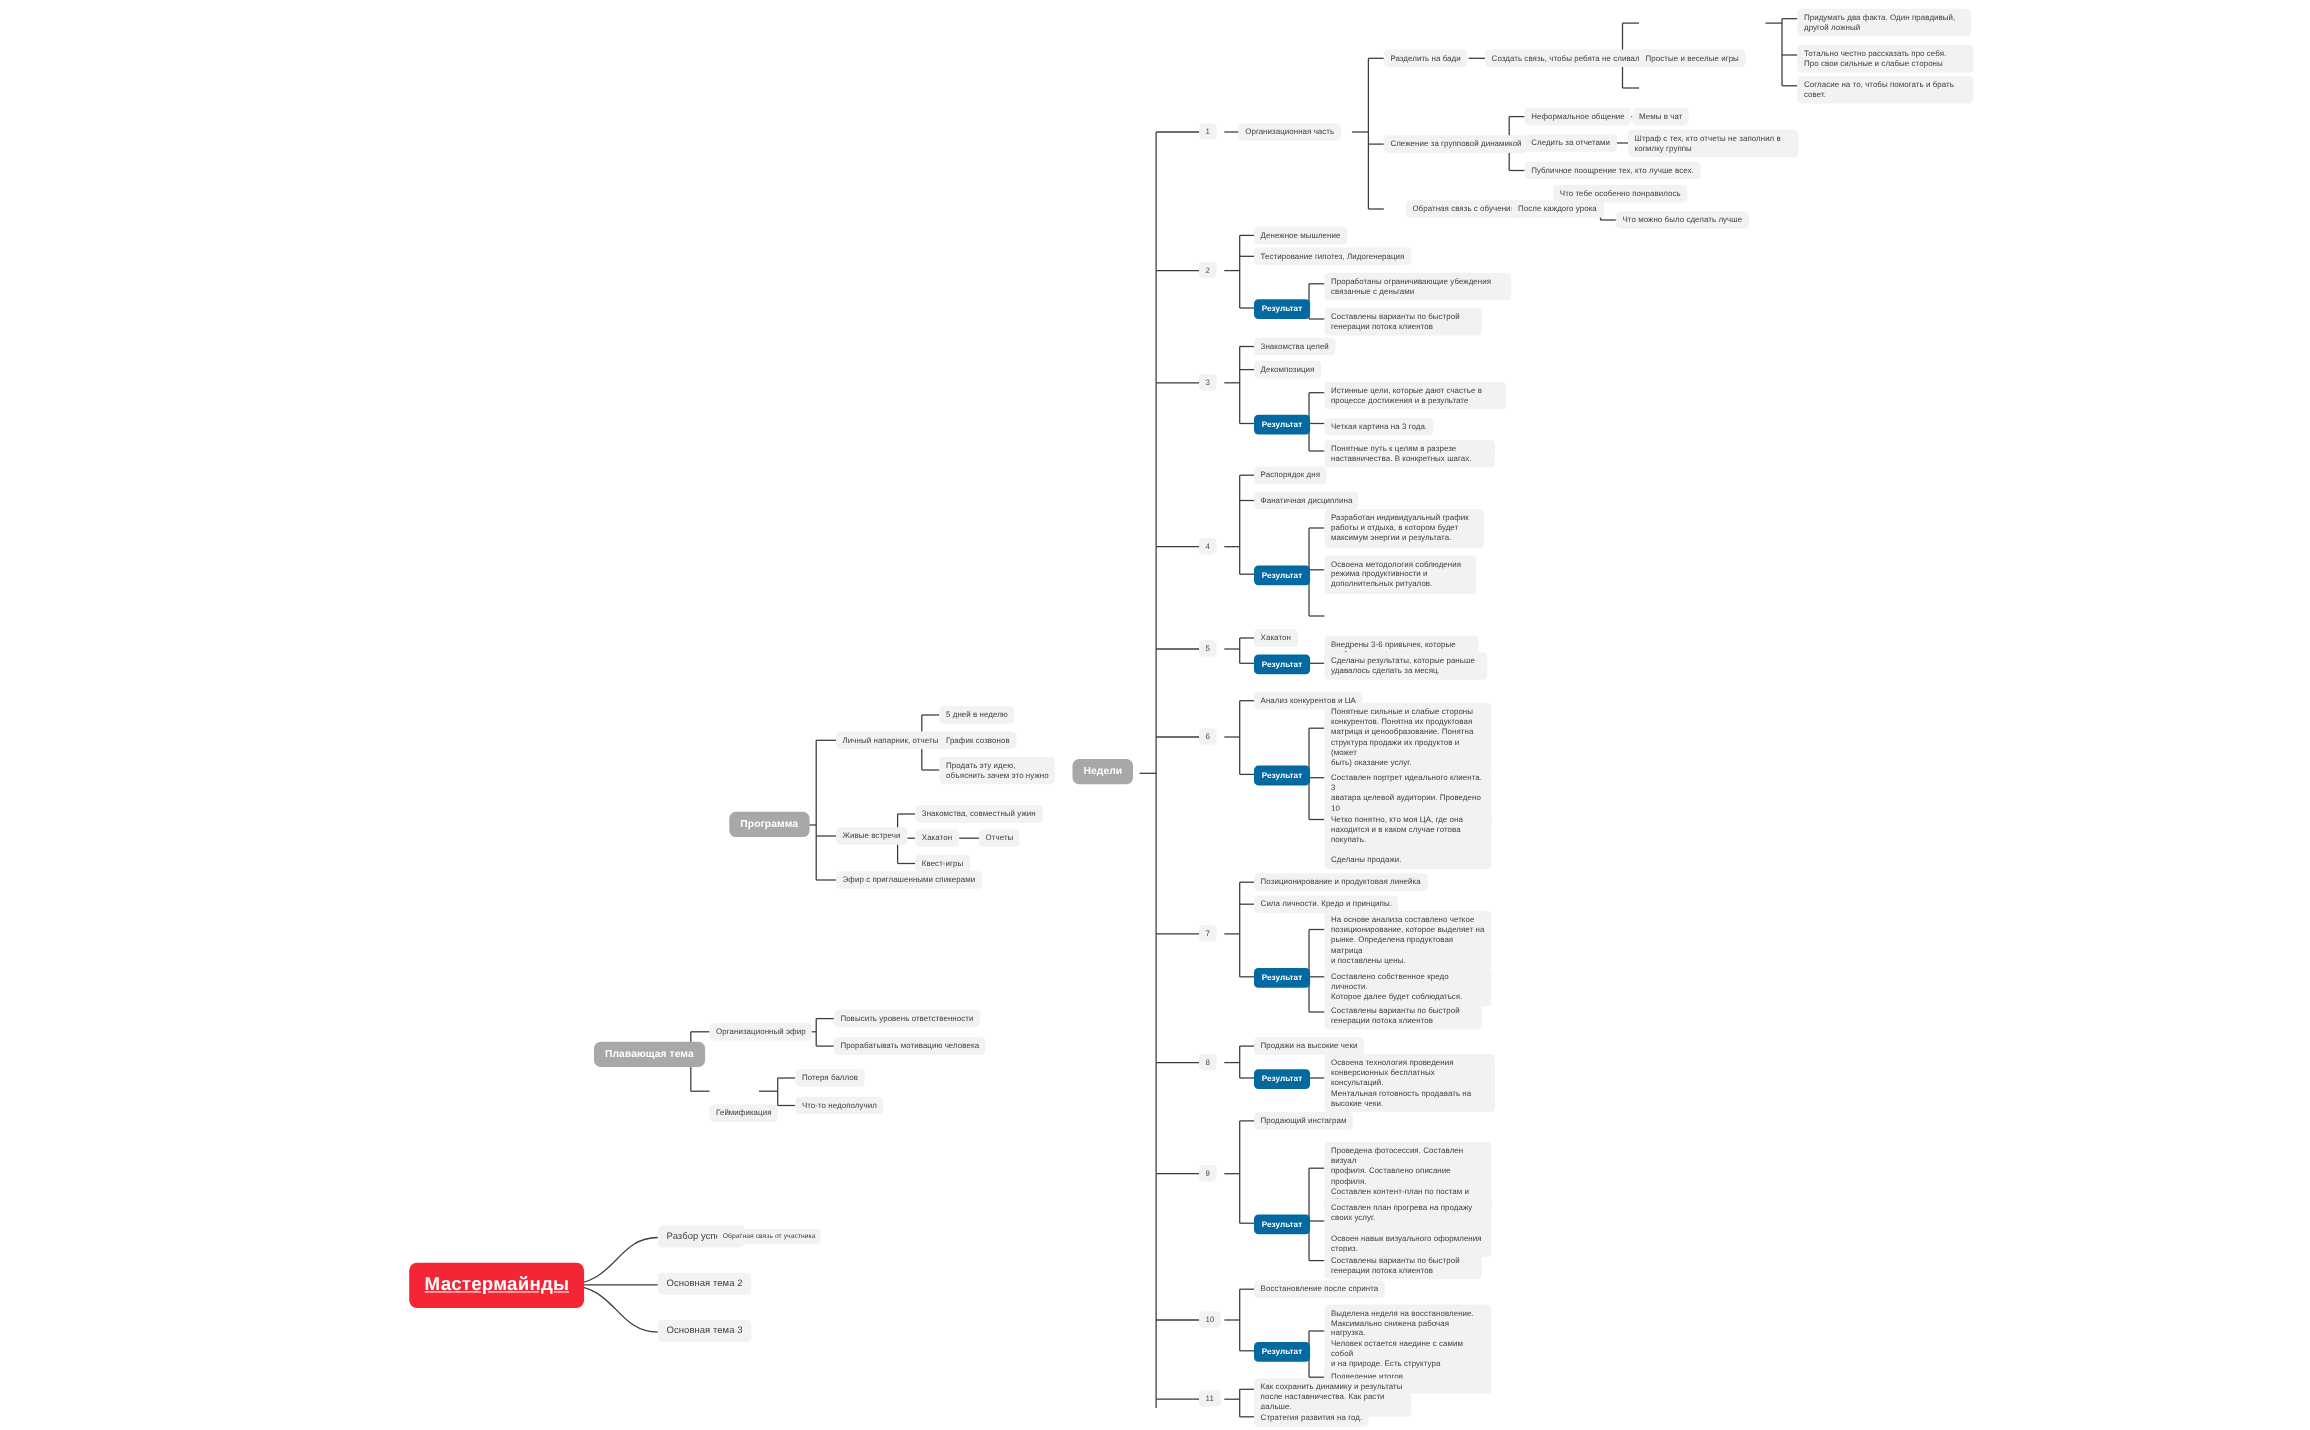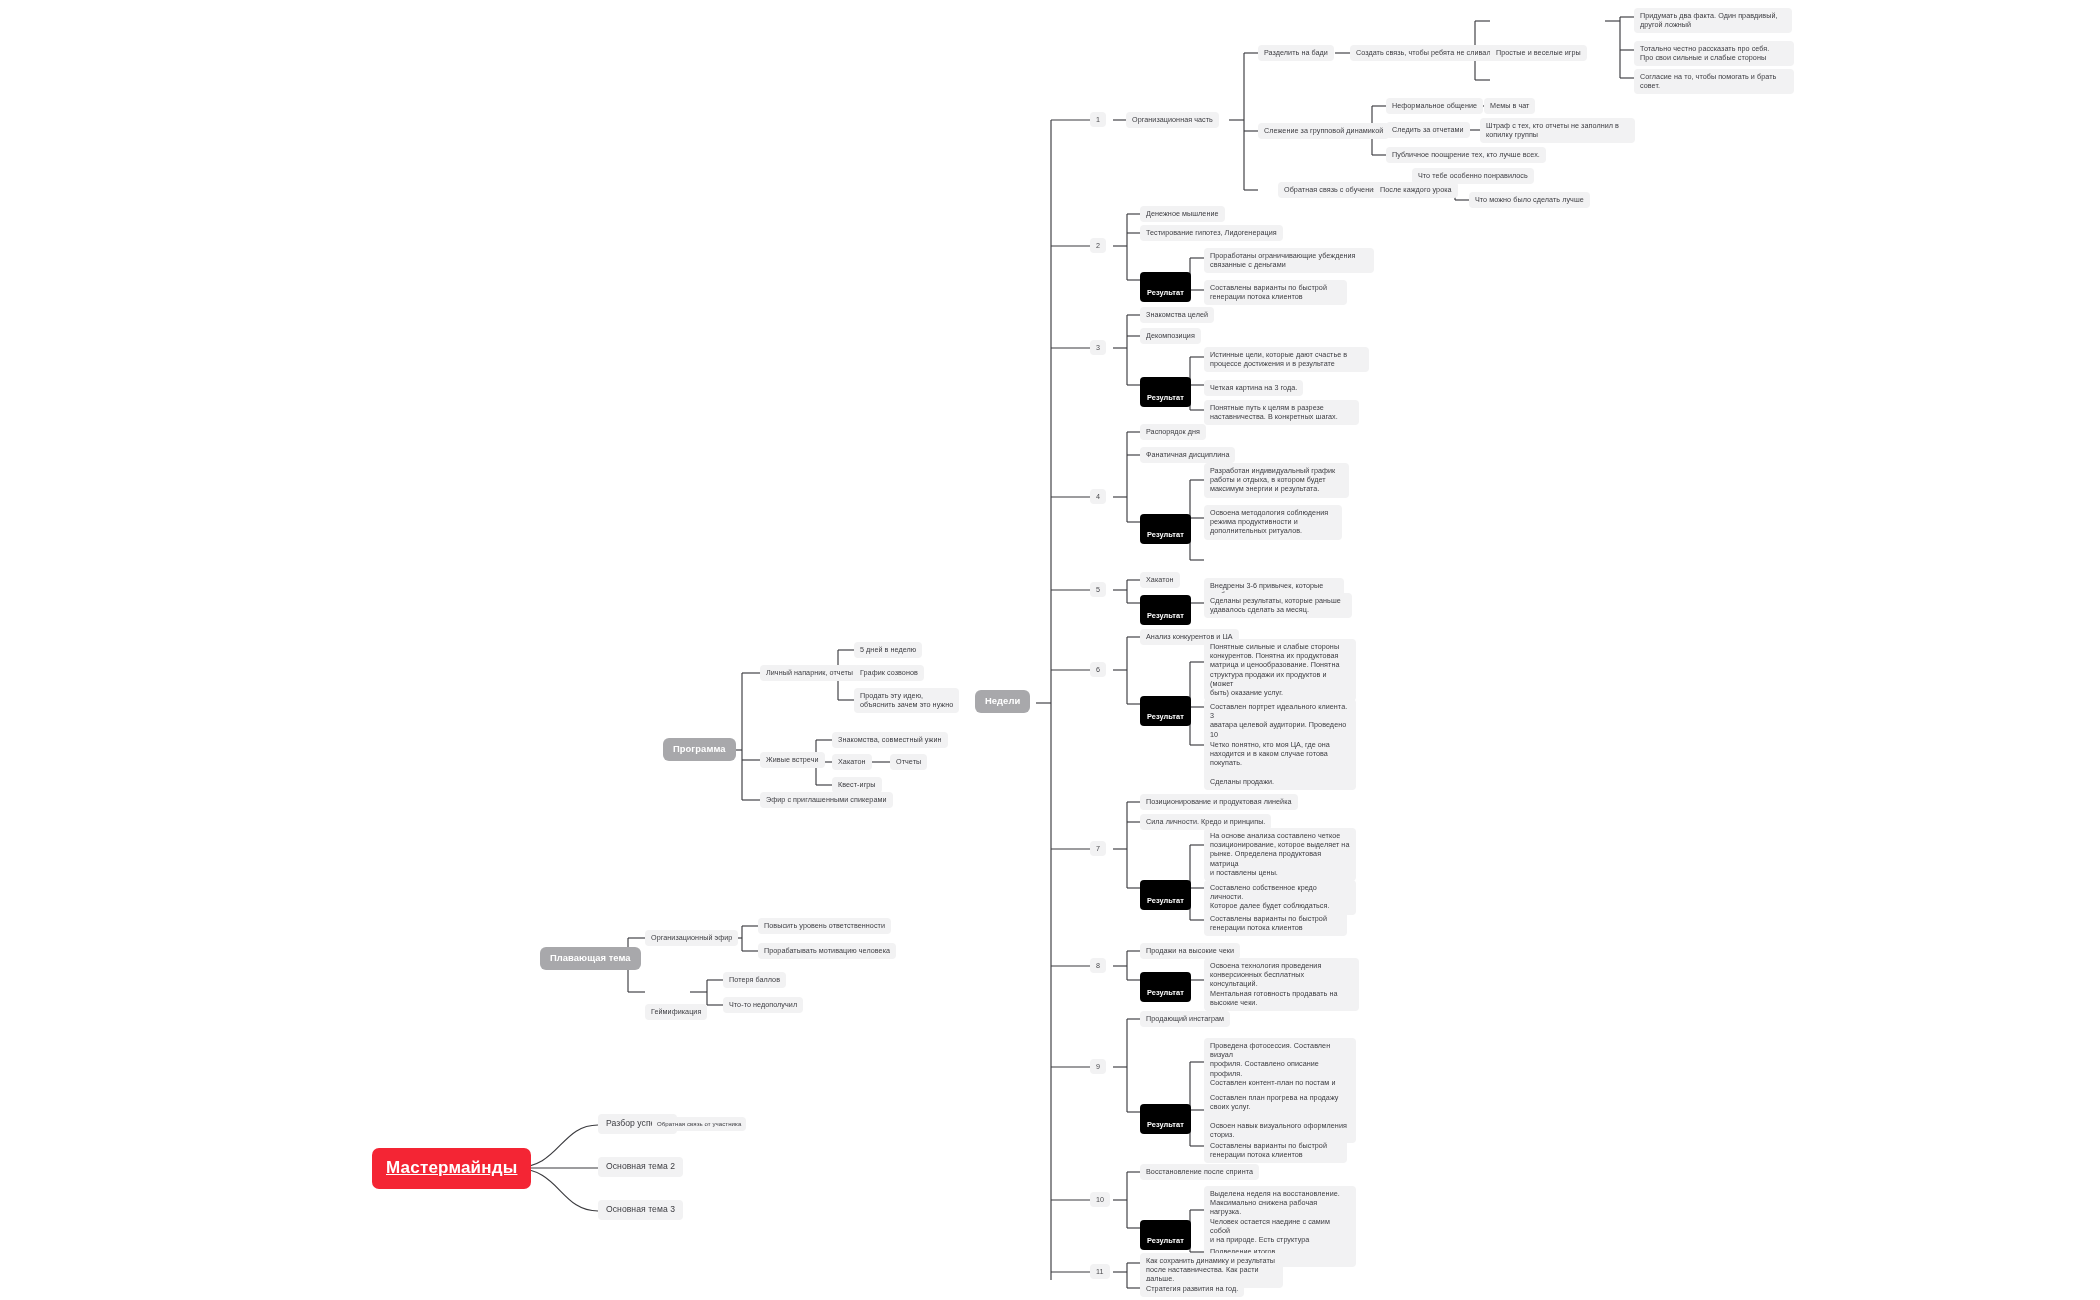--- a/index.html
+++ b/index.html
@@ -10,22 +10,22 @@
   svg#links{position:absolute;left:0;top:0;width:2100px;height:1300px;overflow:visible;}
   svg#links path{fill:none;stroke:#3b3b3f;stroke-width:1.15px;}
   .node{position:absolute;box-sizing:border-box;background:#f2f2f3;color:#3c3c41;
         border-radius:4px;padding:3px 6px 4px 6px;line-height:1.28;
         font-size:7.2px;letter-spacing:.06px;white-space:pre-line;}
   .node.big{font-size:8.6px;padding:4px 8px 5px 8px;}
   .node.root{background:#f42534;color:#ffffff;font-weight:bold;font-size:17px;
              border-radius:7px;padding:9px 14px 10px 14px;letter-spacing:.2px;}
   .node.topic{background:#a8a8ab;color:#ffffff;font-weight:bold;font-size:9.4px;
               border-radius:6px;padding:5px 10px 6px 10px;}
-  .node.result{background:#000000;color:#ffffff;font-weight:bold;font-size:7.4px;
-               border-radius:4px;padding:16px 7px 5px 7px;}
+  .node.result{background:#0369a1;color:#ffffff;font-weight:bold;font-size:7.4px;
+               border-radius:4px;padding:4px 7px 5px 7px;}
   .node.num{background:#f2f2f3;color:#4a4a4e;font-size:7.2px;border-radius:4px;
             padding:3px 6px;min-width:13px;text-align:center;}
   .node.tiny{font-size:6.1px;padding:3px 5px;}
 </style>
 </head>
 <body>
 
 <div id="canvas">
 
   <svg id="links" viewBox="0 0 2100 1300">

